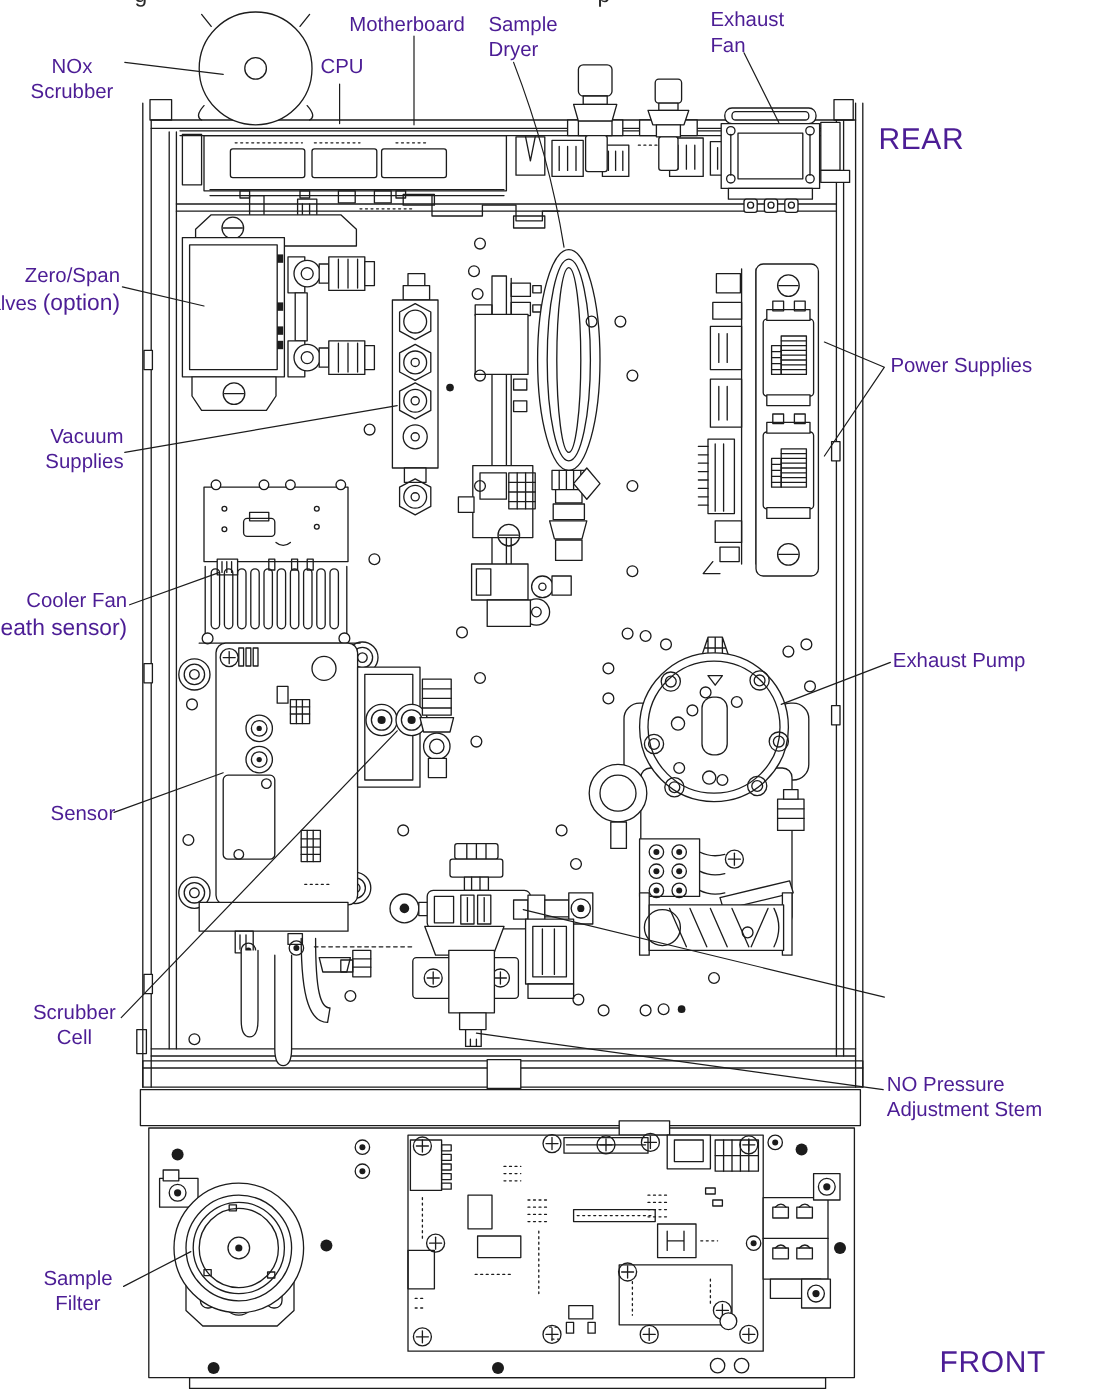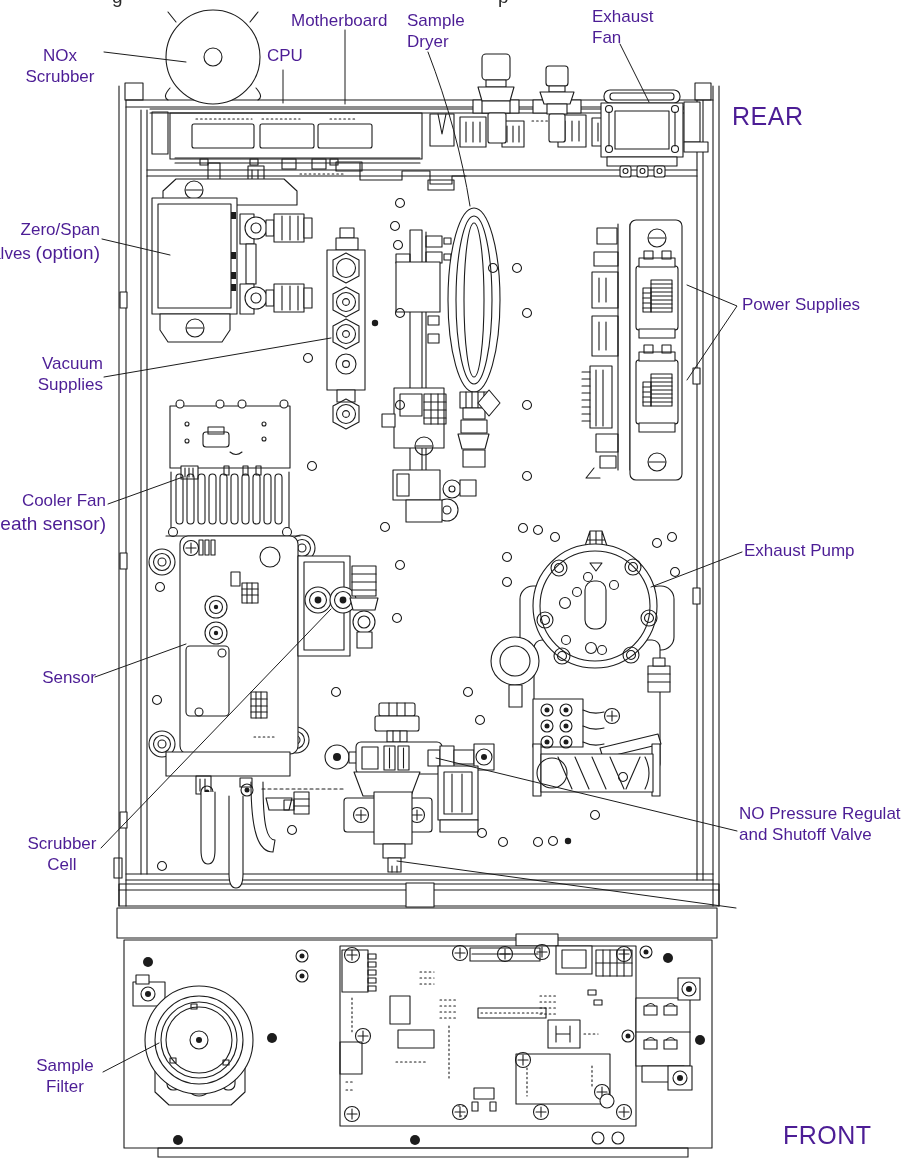--- a/index.html
+++ b/index.html
@@ -670,25 +670,25 @@
 
 <div class="lbl ra" style="left:8px;top:668px;width:88px">
   <div>Sensor</div>
 </div>
 
 <div class="lbl ctr" style="left:22px;top:834px;width:80px">
   <div>Scrubber</div>
   <div>Cell</div>
 </div>
 
-<div class="lbl" style="left:739px;top:804px">
-  <div>NO Pressure Regulat</div>
-  <div>and Shutoff Valve</div>
-</div>
-
+
+<div class="lbl" style="left:739px;top:894px">
+  <div>NO Pressure</div>
+  <div>Adjustment Stem</div>
+</div>
 
 <div class="lbl ctr" style="left:26px;top:1056px;width:78px">
   <div>Sample</div>
   <div>Filter</div>
 </div>
 
 <div class="lbl big" style="left:783px;top:1120px">
   <span>FRONT</span>
 </div>
 

